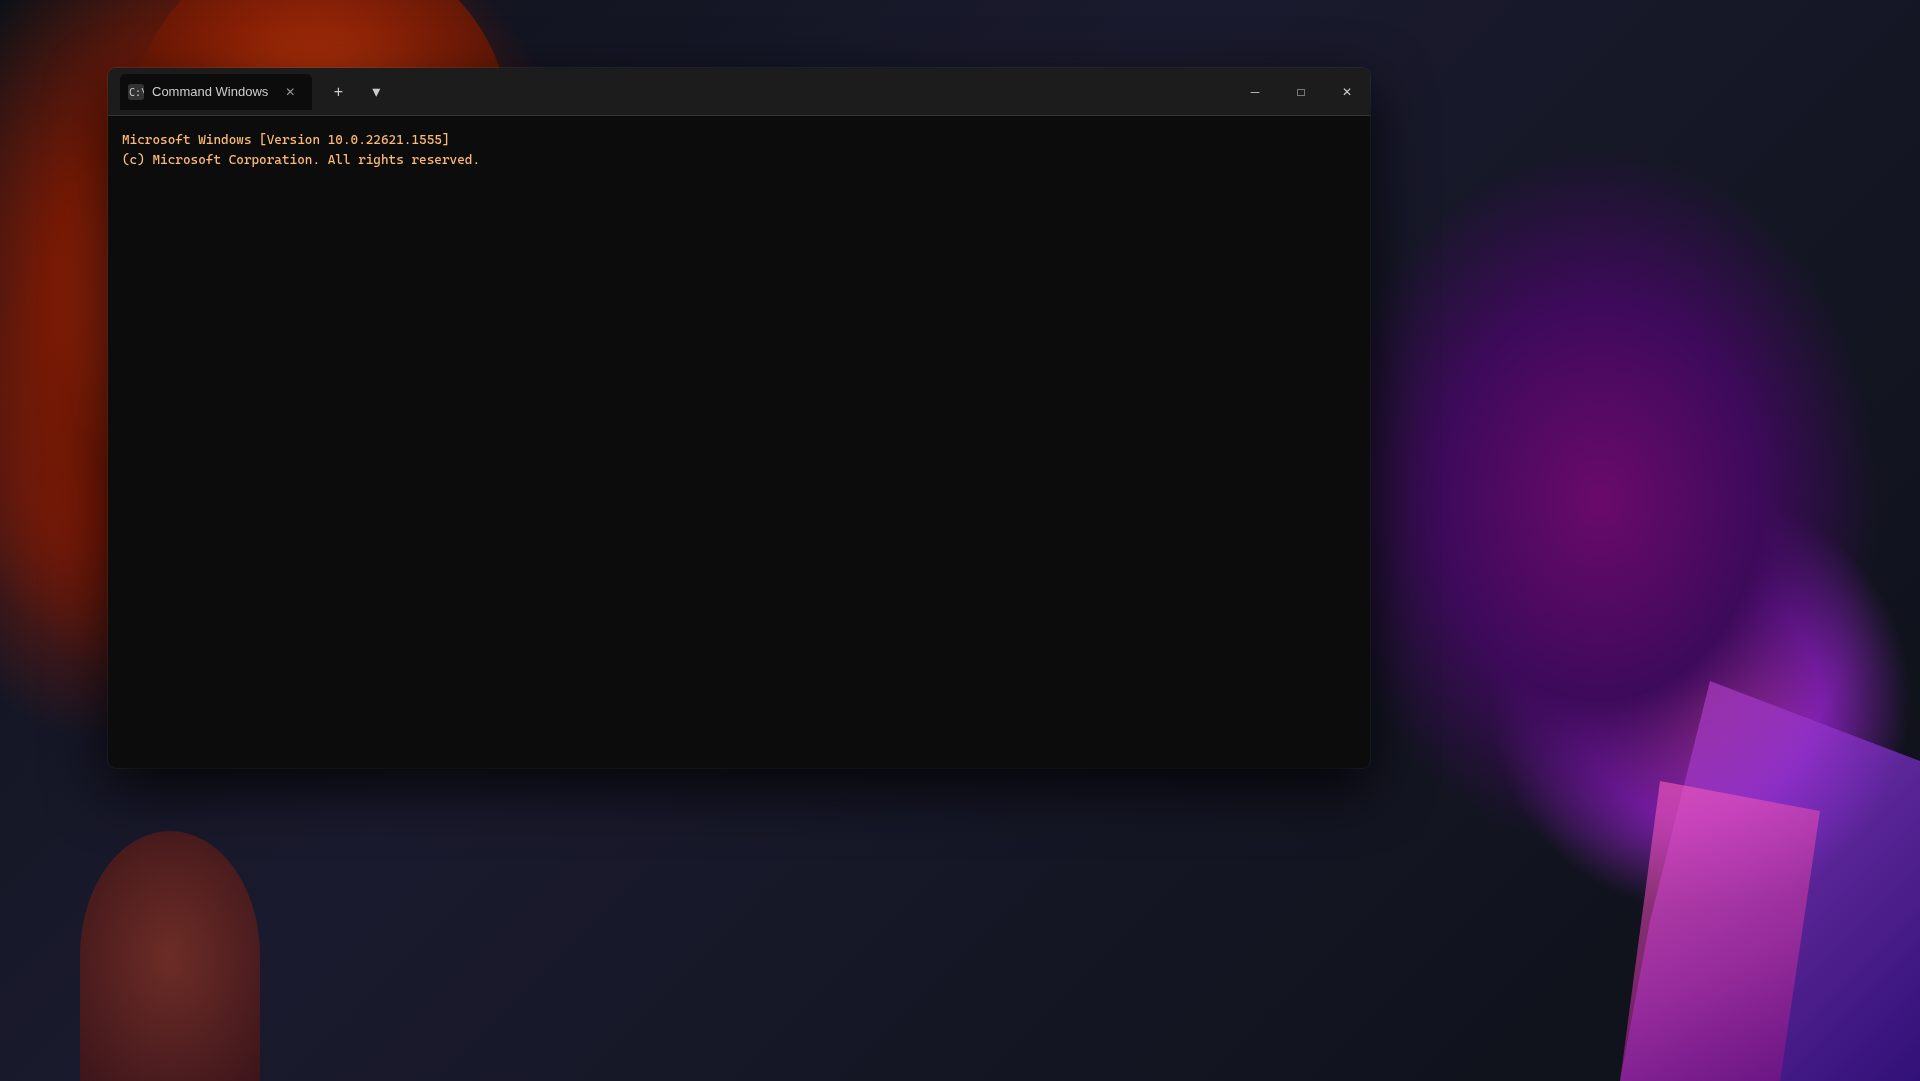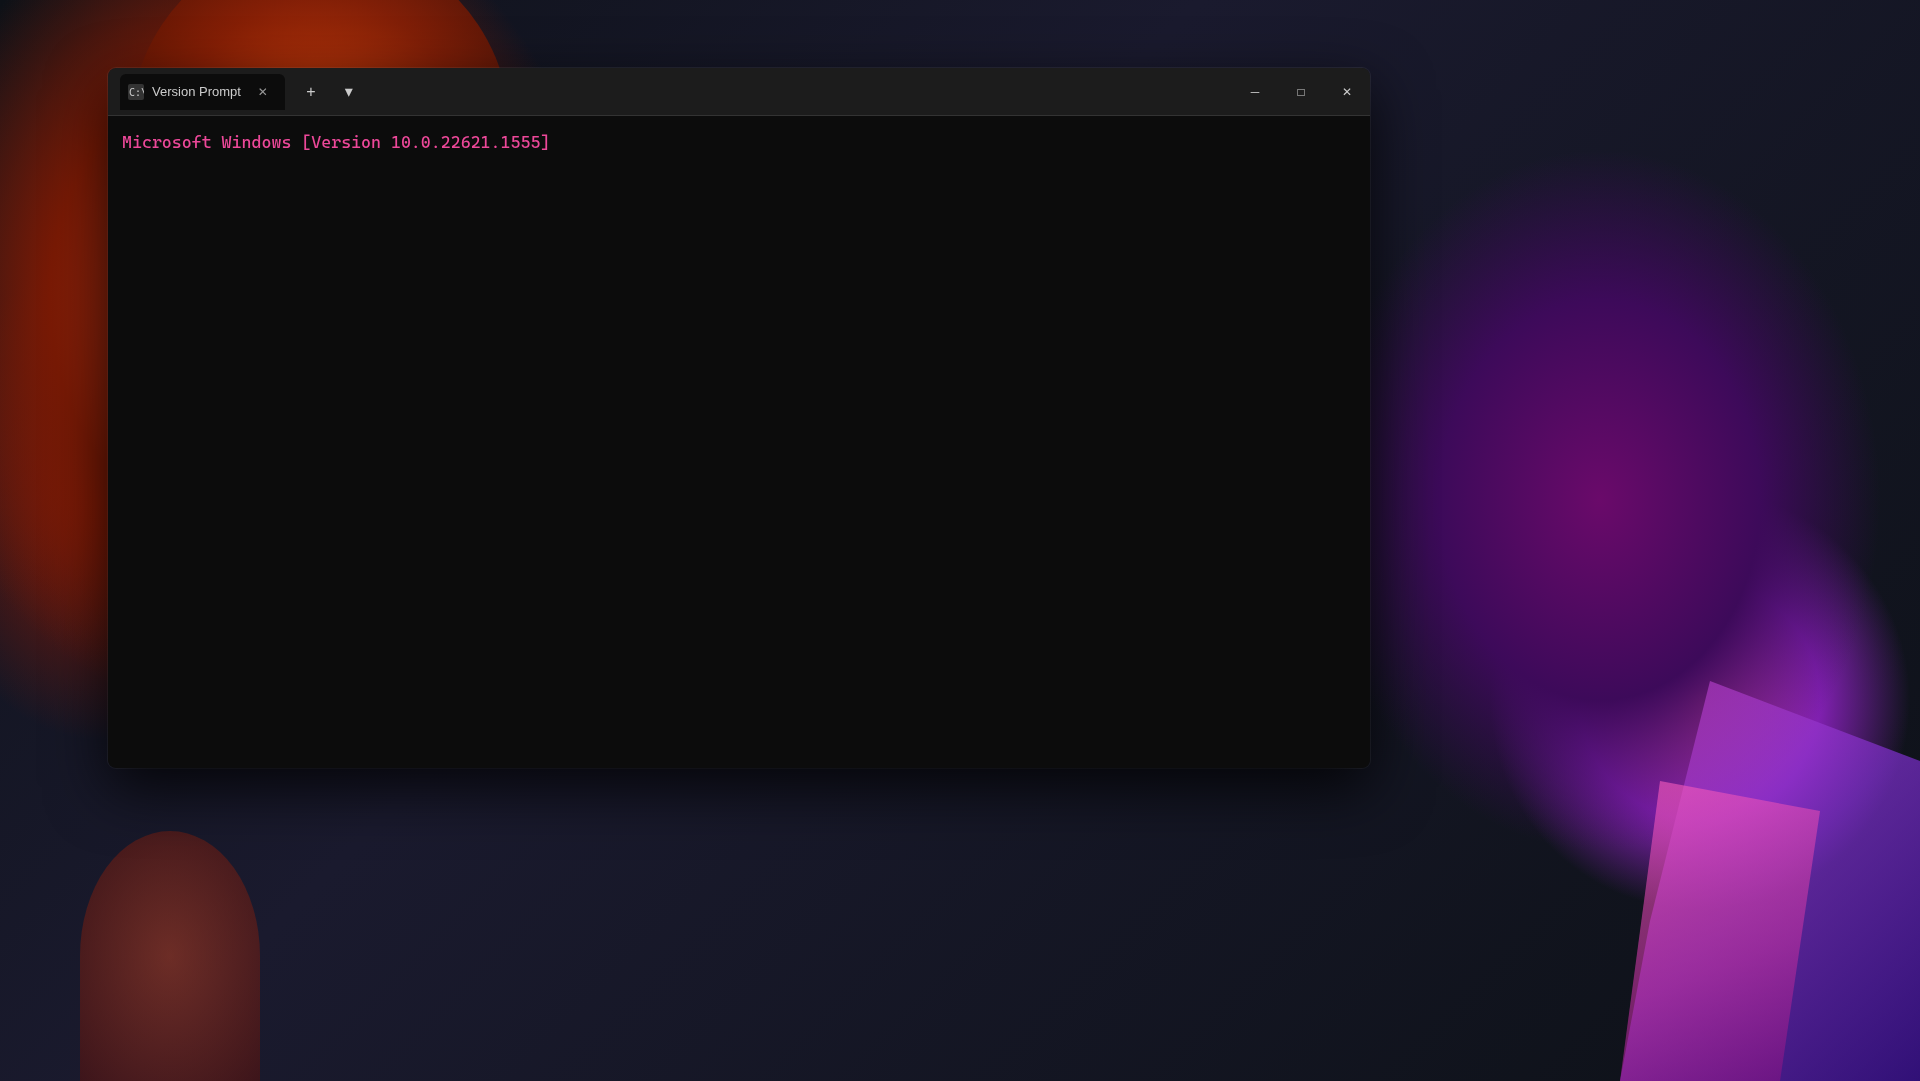--- a/index.html
+++ b/index.html
@@ -172,22 +172,22 @@
       font-size: 12px;
       cursor: pointer;
     }
 
     
     .terminal-content {
       background-color: #0c0c0c;
       height: calc(100% - 48px);
       padding: 14px 14px;
       font-family: 'Cascadia Code', 'Consolas', 'Courier New', monospace;
-      font-size: 17px;
-      color: #ec4899;
+      font-size: 13px;
+      color: #fdba74;
       line-height: 1.5;
       overflow-y: auto;
     }
 
     .terminal-line {
       white-space: pre;
     }
 
     .terminal-spacer {
       height: 1.5em;
@@ -207,34 +207,35 @@
   <div class="title-bar">
 
     <div class="title-bar-tab">
 
       <span class="tab-icon">
         <svg viewBox="0 0 16 16" fill="none" xmlns="http://www.w3.org/2000/svg">
           <rect width="16" height="16" rx="2" fill="#333"></rect>
           <text x="1" y="12" font-family="Consolas,monospace" font-size="10" fill="#cccccc">C:\</text>
         </svg>
       </span>
-      <span class="tab-title">Version Prompt</span>
+      <span class="tab-title">Command Windows</span>
       <span class="tab-close">✕</span>
     </div>
 
     <div class="title-bar-actions">
       <div class="action-btn">+</div>
       <div class="action-btn">▾</div>
     </div>
 
     <div class="window-controls">
       <div class="win-btn">─</div>
       <div class="win-btn">□</div>
       <div class="win-btn close">✕</div>
     </div>
   </div>
 
   <div class="terminal-content">
     <div class="terminal-line">Microsoft Windows [Version 10.0.22621.1555]</div>
+    <div class="terminal-line">(c) Microsoft Corporation. All rights reserved.</div>
     <div class="terminal-spacer"></div>
   </div>
 
 </div>
 
 </body></html>

